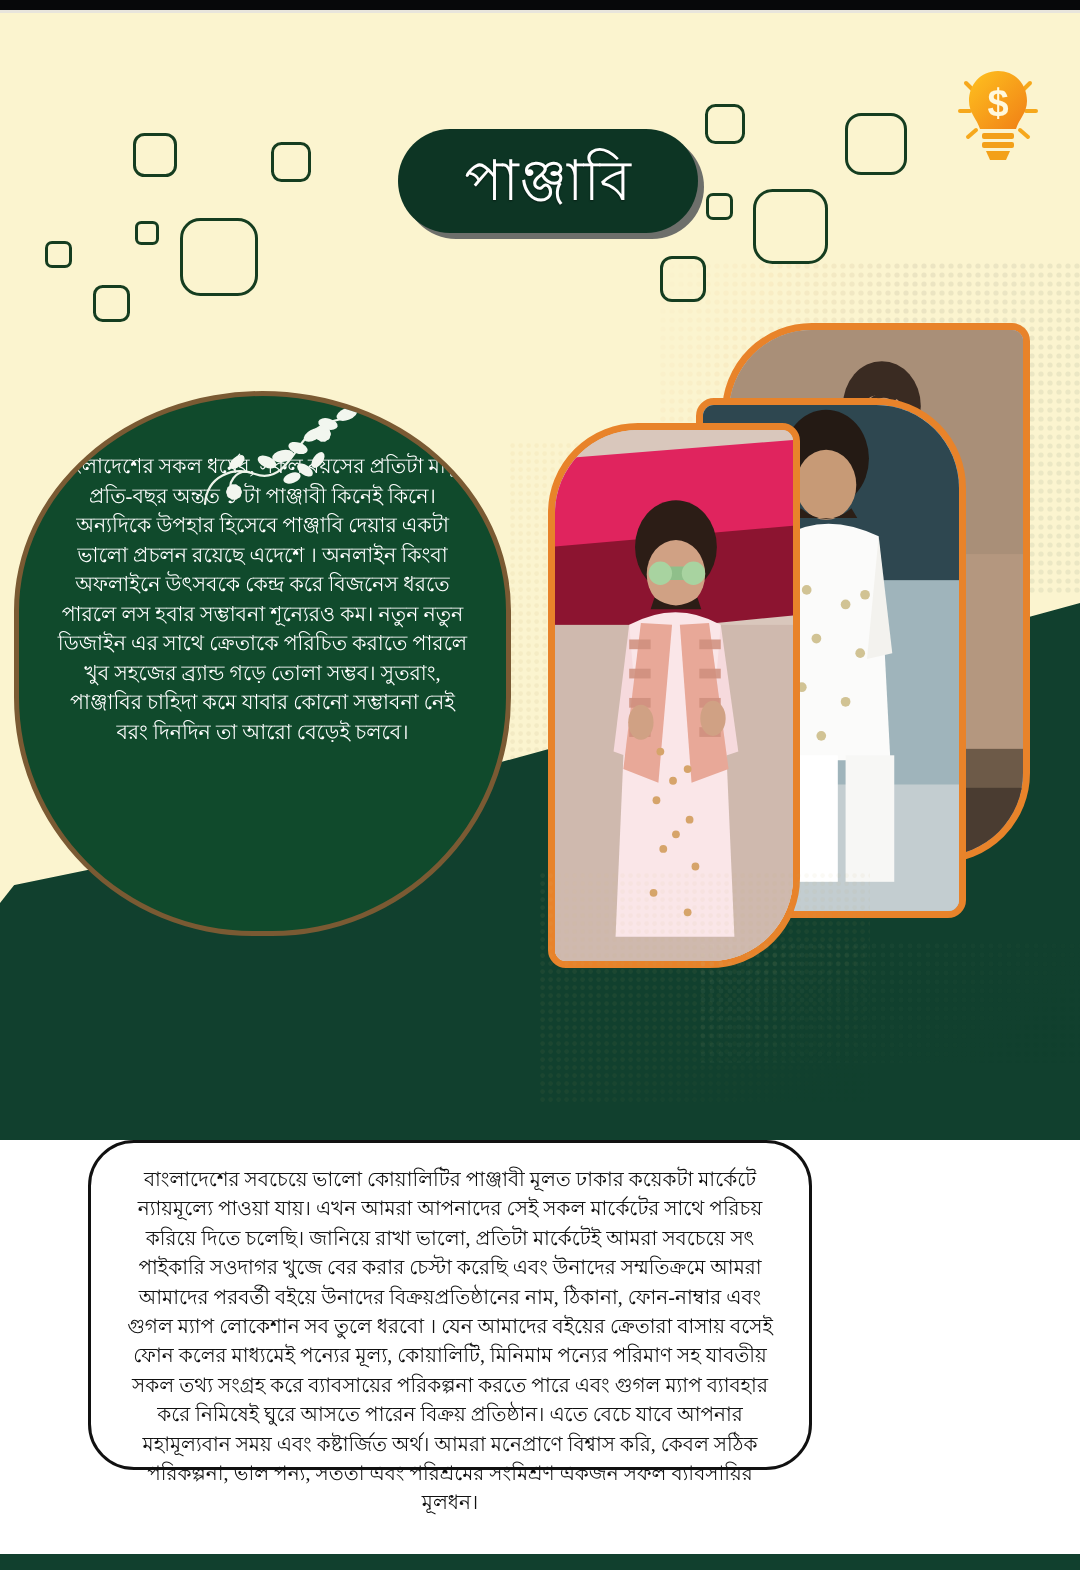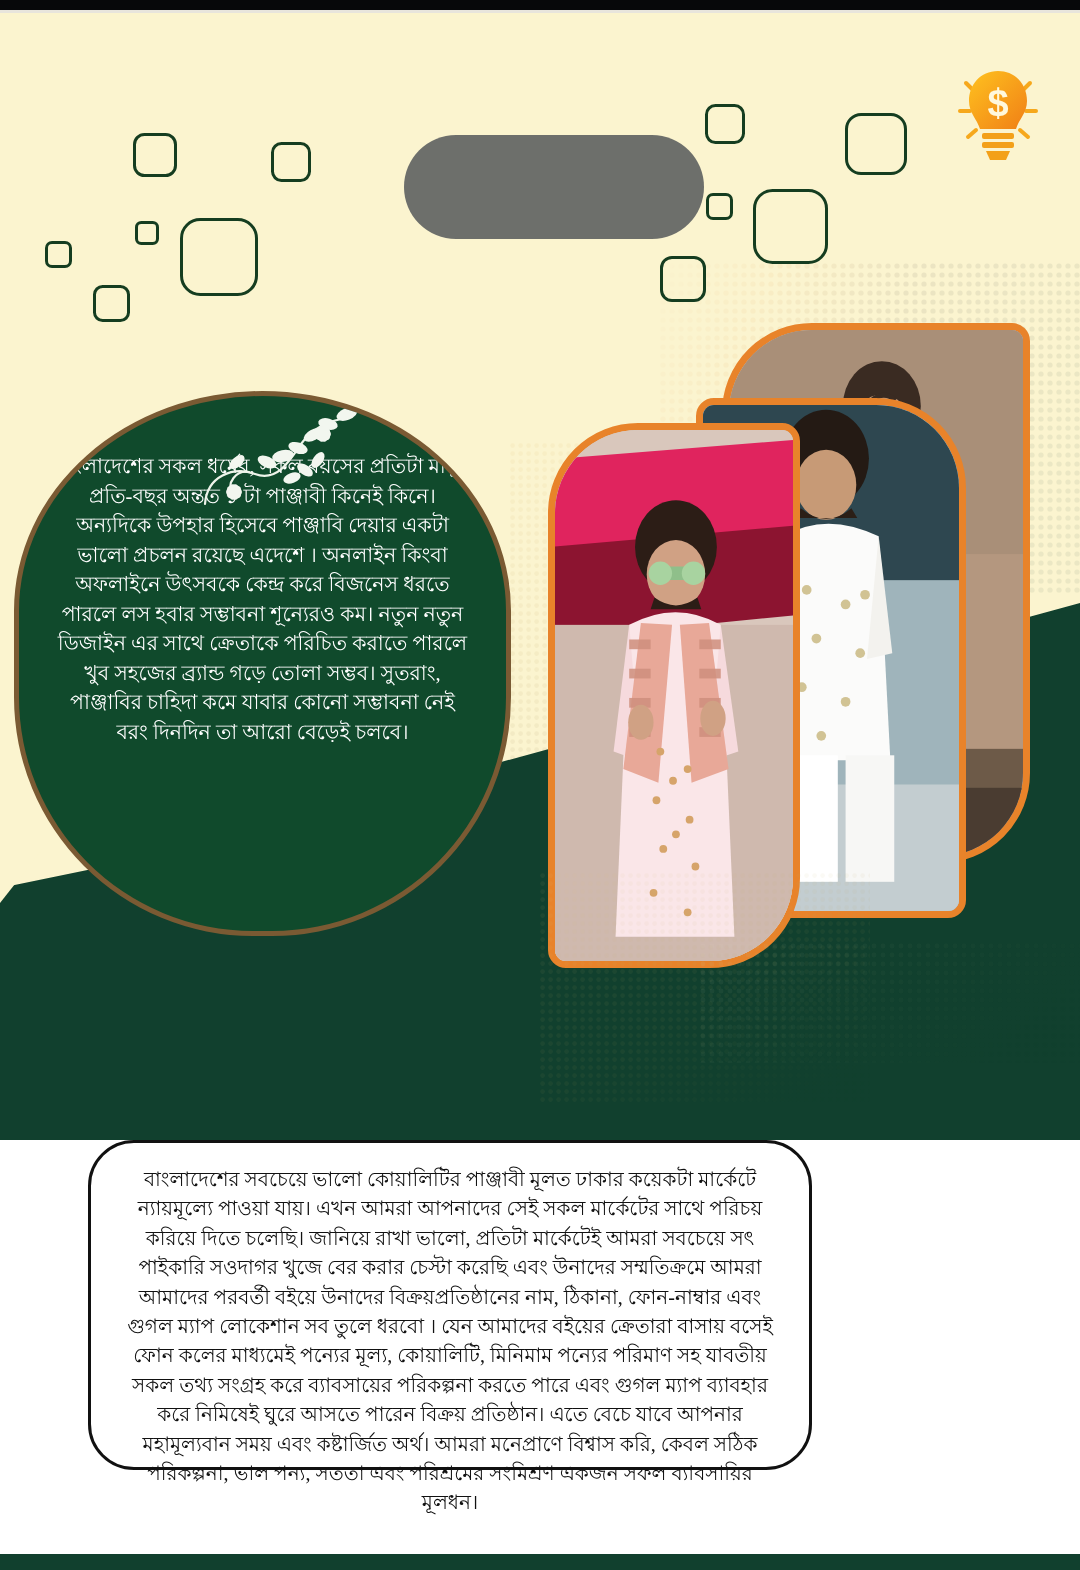--- a/index.html
+++ b/index.html
@@ -232,20 +232,23 @@
       </g>
       <path d="M46 10 C28 10 17 24 17 40 C17 52 25 58 28 68 L64 68 C67 58 75 52 75 40 C75 24 64 10 46 10 Z" fill="url(#bulbG)"></path>
       <rect x="30" y="72" width="32" height="6" rx="2" fill="#f3a019"></rect>
       <rect x="30" y="81" width="32" height="6" rx="2" fill="#f3a019"></rect>
       <path d="M34 90 L58 90 L54 99 L38 99 Z" fill="#f3a019"></path>
       <text x="46" y="55" text-anchor="middle" font-size="38" font-weight="bold" fill="#fff8dd" font-family="'Liberation Sans',sans-serif">$</text>
     </svg>
   </div>
 
   <div class="title-shadow"></div>
+  <div class="title-pill">
+    <span>পাঞ্জাবি</span>
+  </div>
 
   <div class="blurb">
     <svg class="floral" viewBox="0 0 170 120">
       <g fill="none" stroke="#eef4ea" stroke-width="2.2" stroke-linecap="round">
         <path d="M8 100 C10 72 36 62 58 70 C80 78 92 58 104 40 C114 26 130 16 152 14"></path>
         <path d="M36 92 C28 78 40 66 52 68"></path>
       </g>
       <g fill="#f2f6ef">
         <ellipse cx="150" cy="10" rx="11" ry="6" transform="rotate(-22 150 10)"></ellipse>
         <ellipse cx="131" cy="20" rx="10" ry="5.5" transform="rotate(15 131 20)"></ellipse>

